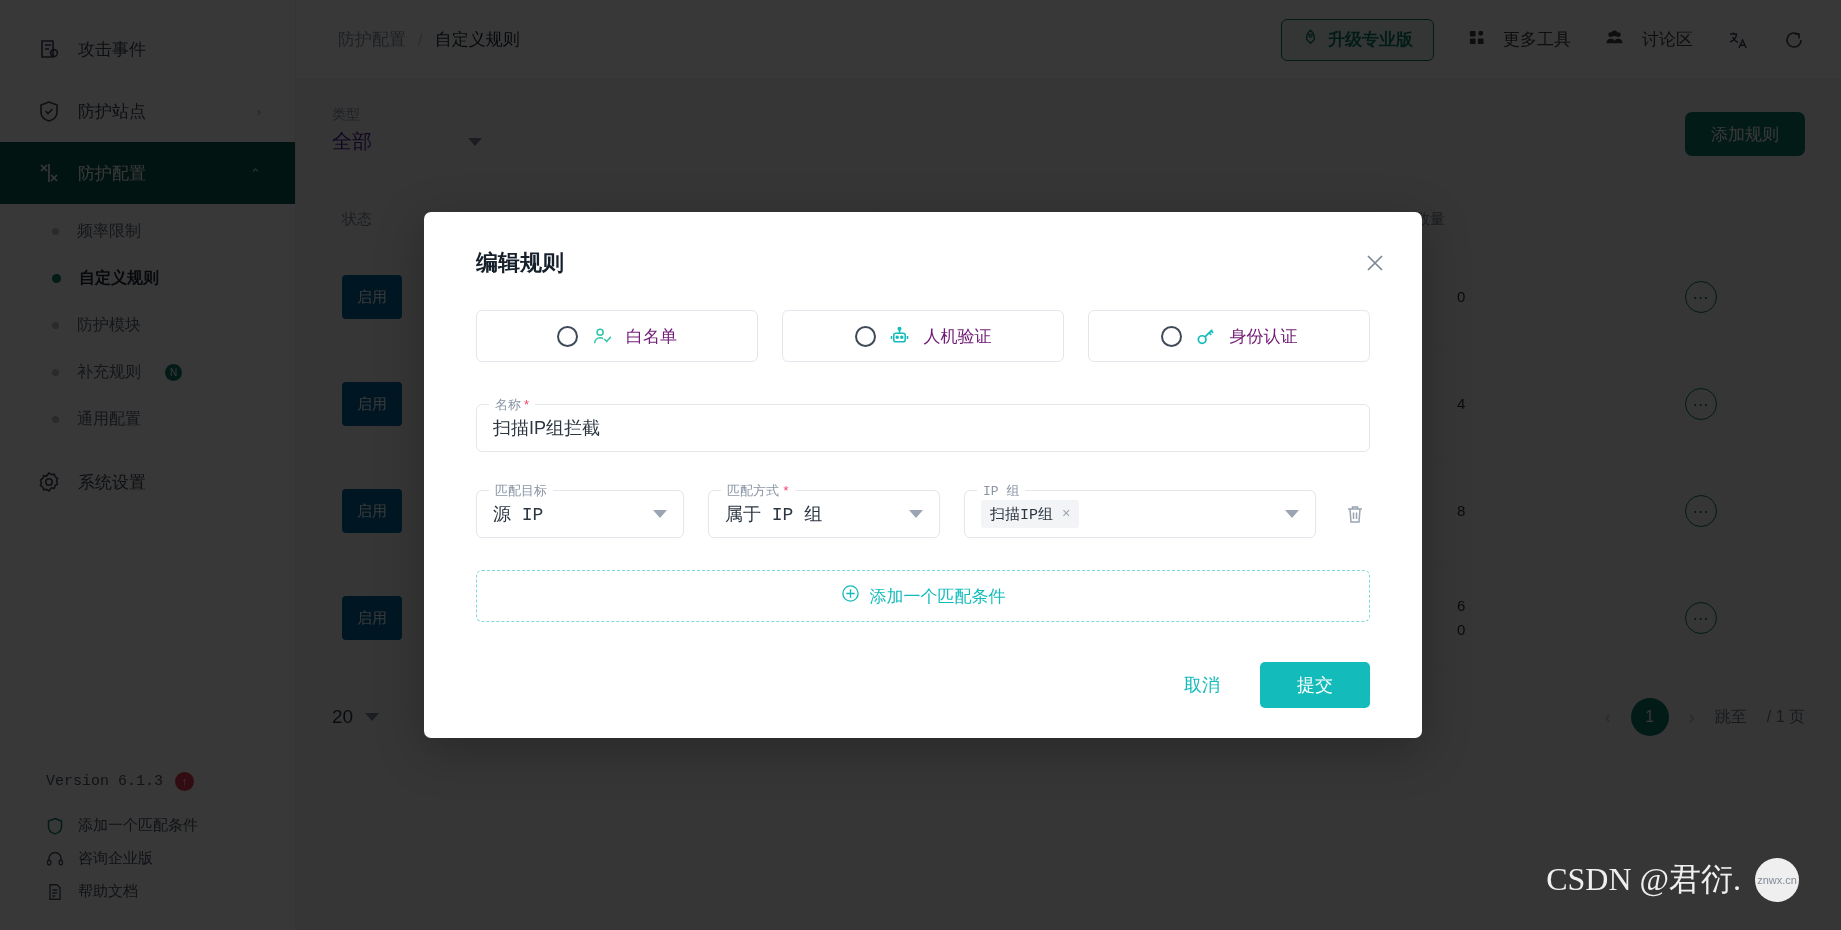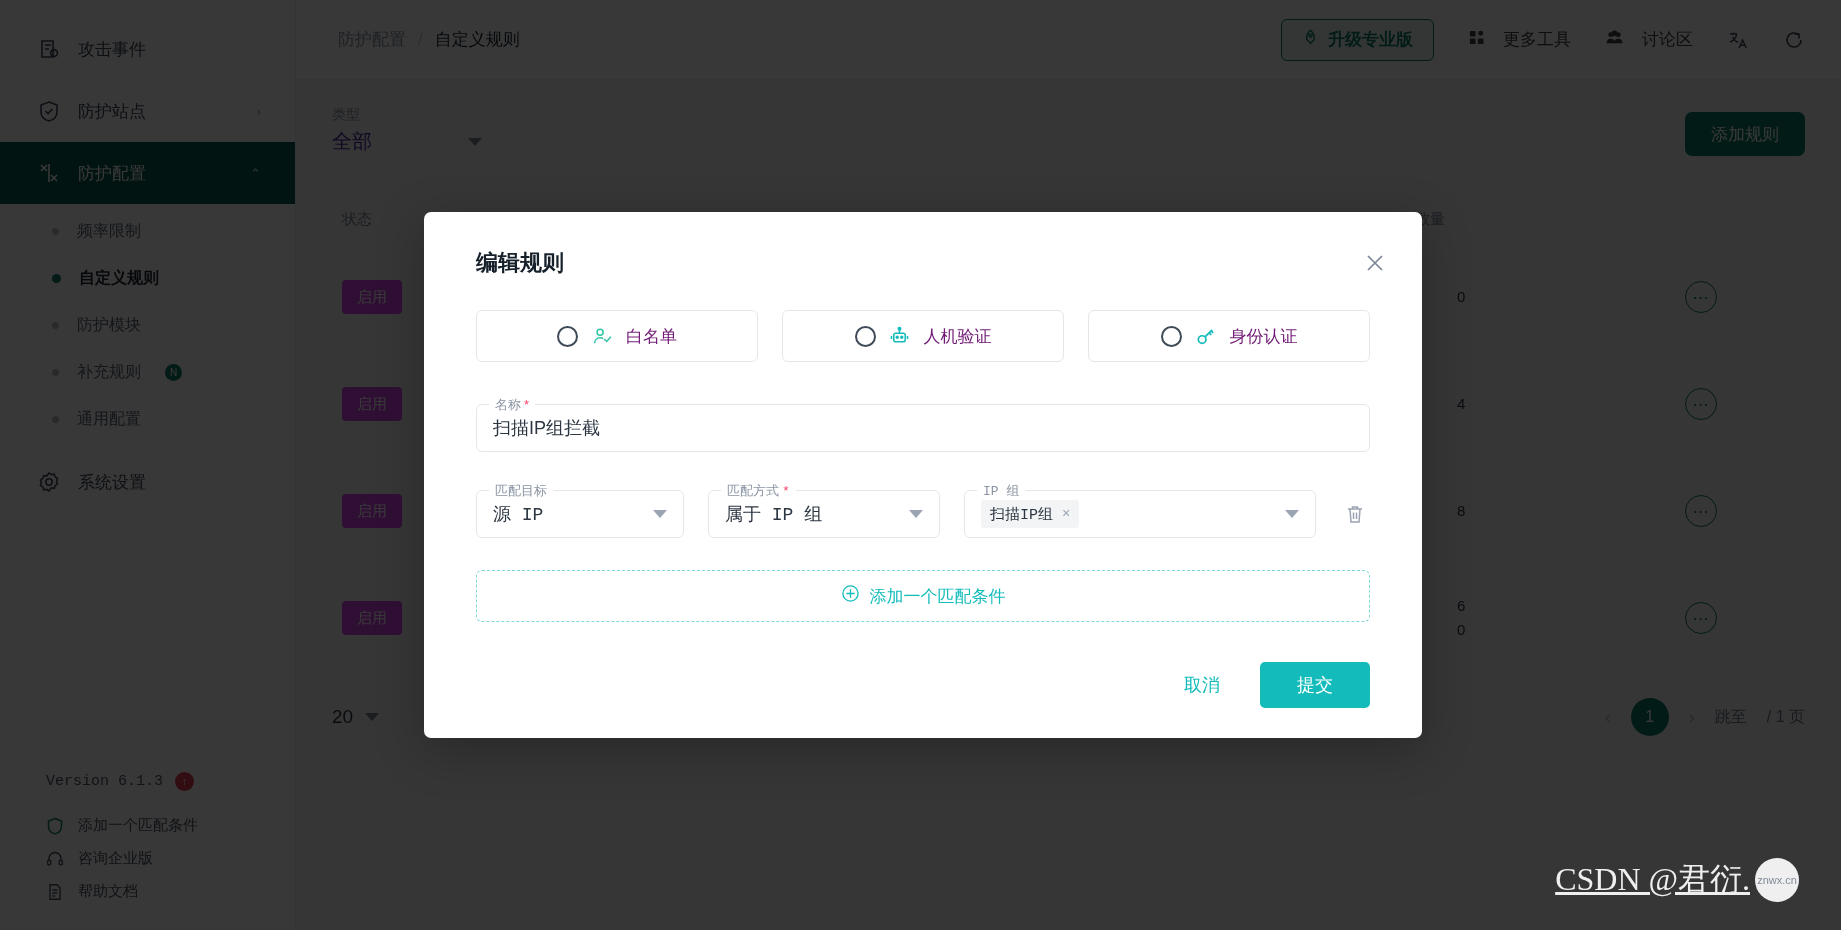--- a/index.html
+++ b/index.html
@@ -169,22 +169,22 @@
     font-size: 16px; color: #2c3642;
   }
   .c-status { width: 260px; padding-left: 10px; }
   .c-type   { width: 275px; }
   .c-name   { width: 330px; }
   .c-cond   { flex: 1; }
   .c-hits   { width: 330px; }
   .c-act    { width: 120px; }
   .status-pill {
     display:inline-flex; align-items:center; justify-content:center;
-    background:#d946ef; color:#fff; font-size:15px;
-    height:34px; padding: 0 15px; border-radius: 4px;
+    background:#0369a1; color:#fff; font-size:15px;
+    height:44px; padding: 0 15px; border-radius: 4px;
   }
   .hits-cell { display:flex; gap: 42px; font-size: 15px; }
   .hits-labels { color: #6f7988; line-height: 1.6; }
   .hits-vals { color: #2c3642; line-height: 1.6; }
   .more-circle {
     width: 32px; height: 32px; border-radius: 50%;
     border: 1px solid #0f7b67; color: #0f7b67;
     display:flex; align-items:center; justify-content:center;
     font-size: 16px; letter-spacing: 1px; cursor: pointer;
   }
@@ -301,26 +301,25 @@
   .btn-submit {
     background: #13bcbb; color: #fff; border:none;
     font-size: 18px; height: 46px; width: 110px; border-radius: 5px;
     cursor:pointer; font-family: inherit;
   }
 
   
   .watermark {
     position: absolute; z-index: 70;
     right: 42px; bottom: 28px;
-    display: flex; align-items: flex-end; gap: 5px;
+    display: flex; align-items: flex-end; gap: 14px;
     color: #ffffff; font-size: 32px;
     font-family: "Liberation Serif", serif;
     opacity: .92;
     pointer-events: none;
-    text-decoration: underline;
   }
   .wm-logo {
     width: 44px; height: 44px; border-radius: 50%;
     background: #ffffff; color: #8a94a2;
     display:flex; align-items:center; justify-content:center;
     font-size: 11px; font-family: "Liberation Sans", sans-serif;
   }
 </style>
 </head>
 <body>

